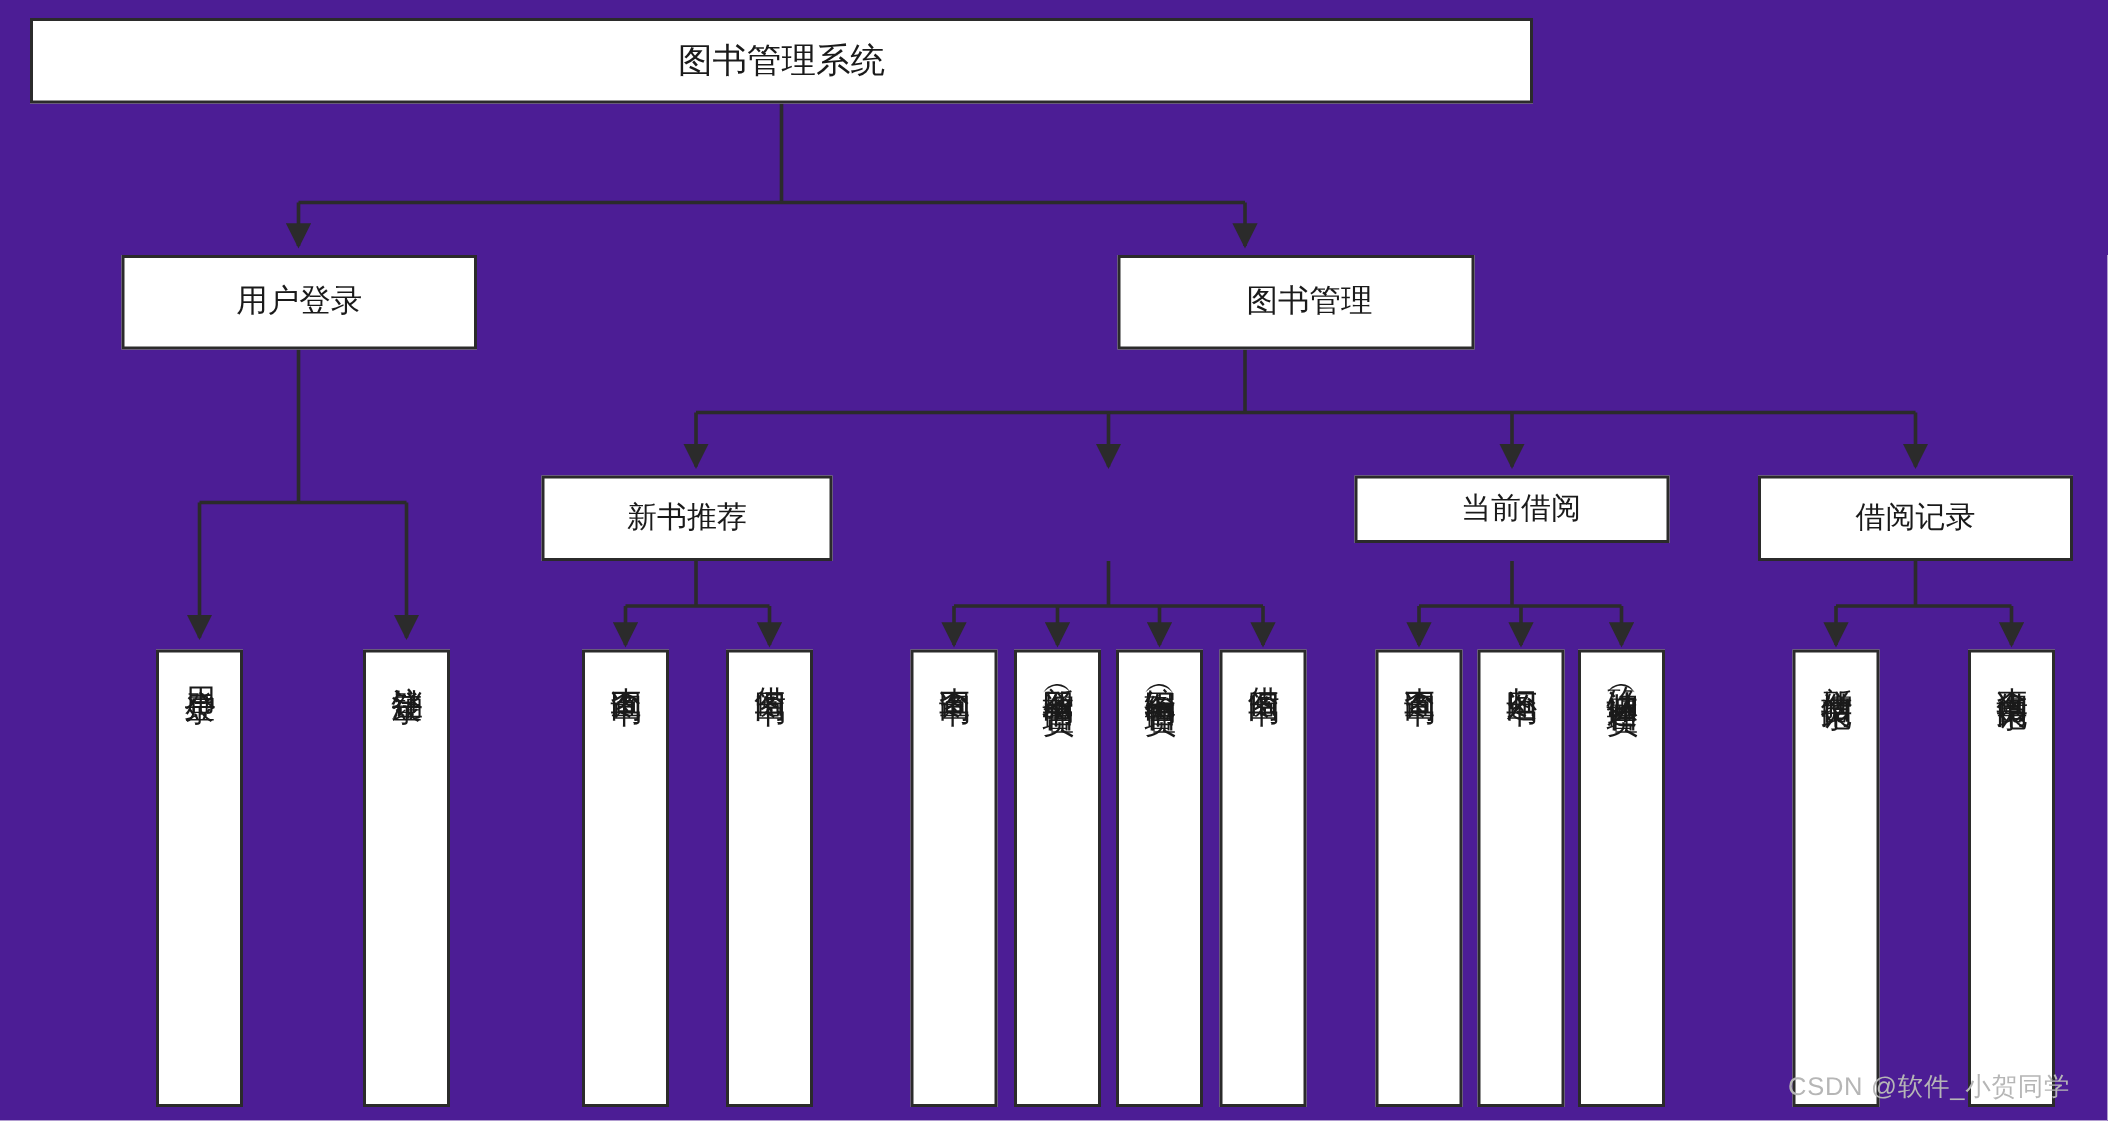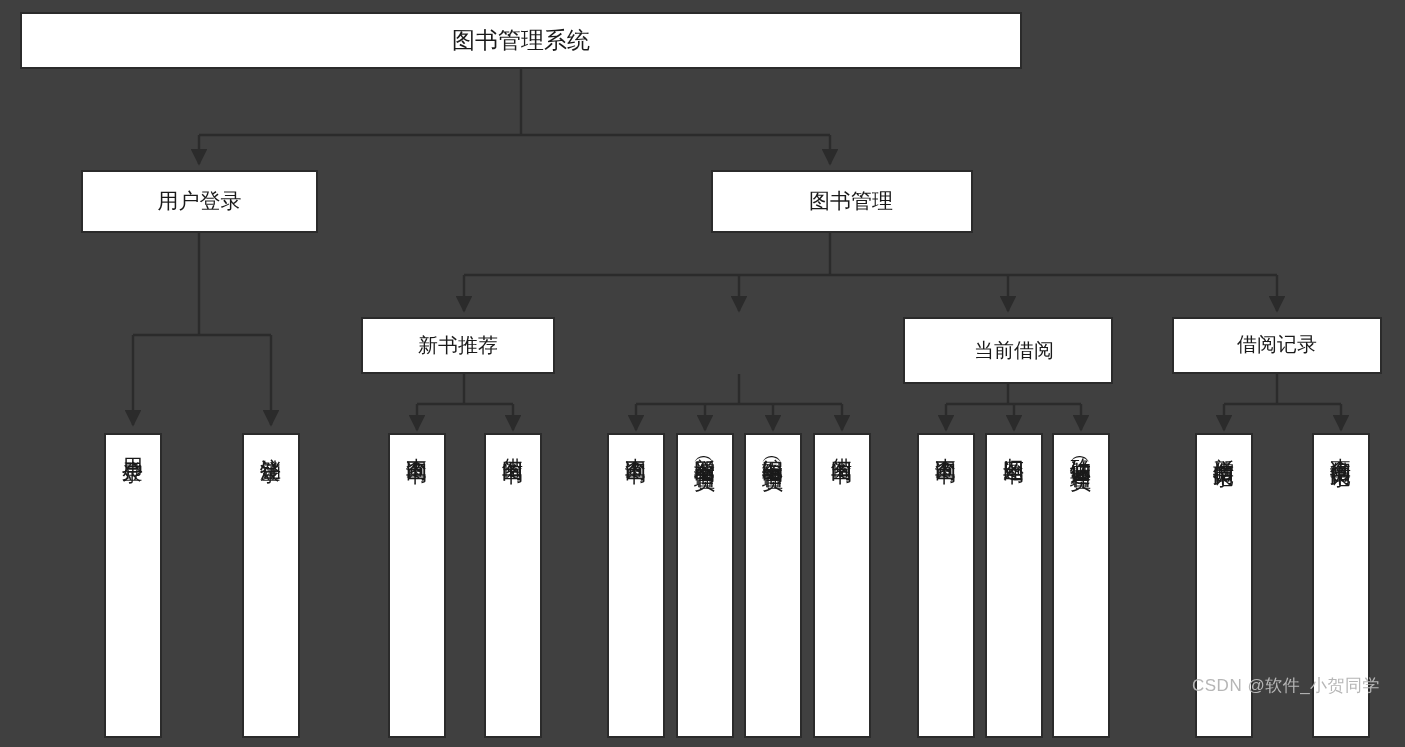--- a/index.html
+++ b/index.html
@@ -7,21 +7,21 @@
     padding: 0;
     background: #ffffff;
   }
   body {
     font-family: "Liberation Sans", "DejaVu Sans", sans-serif;
   }
   #diagram-root {
     position: relative;
     width: 1405px;
     height: 747px;
-    background: #404040;
+    background: #4c1d95;
     overflow: hidden;
   }
   .node {
     position: absolute;
     box-sizing: border-box;
     background: #ffffff;
     border: 2px solid #2b2b2b;
     display: flex;
     align-items: center;
     justify-content: center;
@@ -51,21 +51,21 @@
     position: absolute;
     left: 0;
     top: 0;
     width: 1405px;
     height: 747px;
     pointer-events: none;
   }
   .watermark {
     position: absolute;
     left: 1192px;
-    top: 674px;
+    top: 713px;
     font-size: 17px;
     color: #b6b6b6;
     white-space: nowrap;
     letter-spacing: 0.5px;
   }
 </style>
 </head>
 <body>
 
 <div id="diagram-root">
@@ -120,31 +120,31 @@
     </g>
   </svg>
 
   <div class="node node-root" style="left:20px; top:12px; width:1002px; height:57px;">
     <span class="lbl">图书管理系统</span>
   </div>
 
   <div class="node node-l1" style="left:81px; top:170px; width:237px; height:63px;">
     <span class="lbl">用户登录</span>
   </div>
-  <div class="node node-l1" style="left:711px; top:170px; width:262px; height:63px;padding-left:18px;">
+  <div class="node node-l1" style="left:745px; top:170px; width:238px; height:63px;padding-left:18px;">
     <span class="lbl">图书管理</span>
   </div>
 
   <div class="node node-l2" style="left:361px; top:317px; width:194px; height:57px;">
     <span class="lbl">新书推荐</span>
   </div>
-  <div class="node node-l2" style="left:903px; top:317px; width:210px; height:67px;padding-left:12px;">
+  <div class="node node-l2" style="left:903px; top:317px; width:210px; height:45px;padding-left:12px;">
     <span class="lbl">当前借阅</span>
   </div>
-  <div class="node node-l2" style="left:1172px; top:317px; width:210px; height:57px;font-family:Liberation Mono, monospace;">
+  <div class="node node-l2" style="left:1172px; top:317px; width:210px; height:57px;">
     <span class="lbl">借阅记录</span>
   </div>
 
   <div class="node node-leaf" style="left:104px; top:433px; width:58px; height:305px;">
     <span class="lbl">用户登录</span>
   </div>
   <div class="node node-leaf" style="left:242px; top:433px; width:58px; height:305px;">
     <span class="lbl">注销登录</span>
   </div>
 

